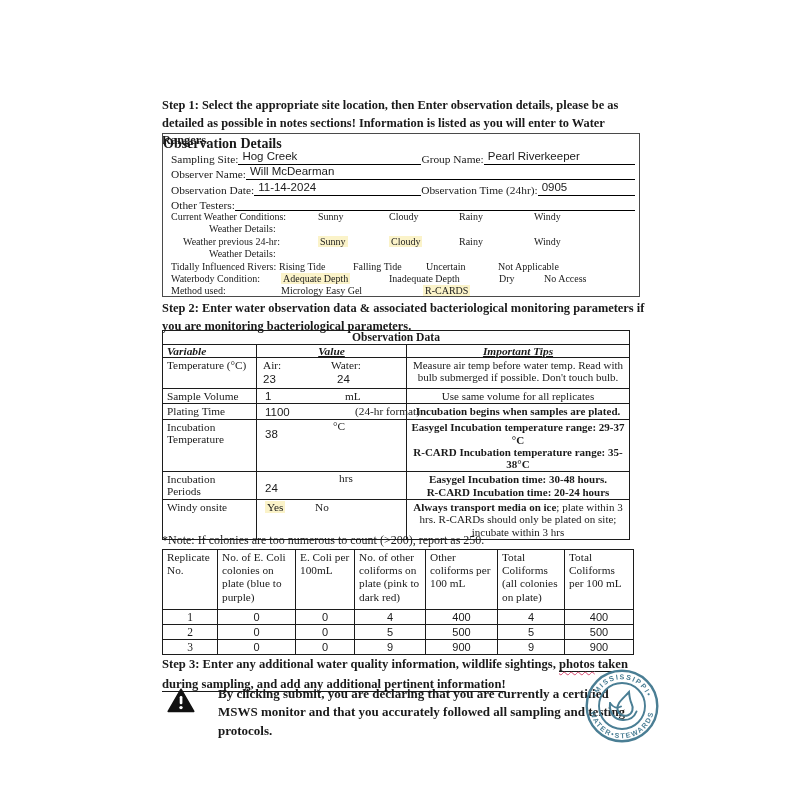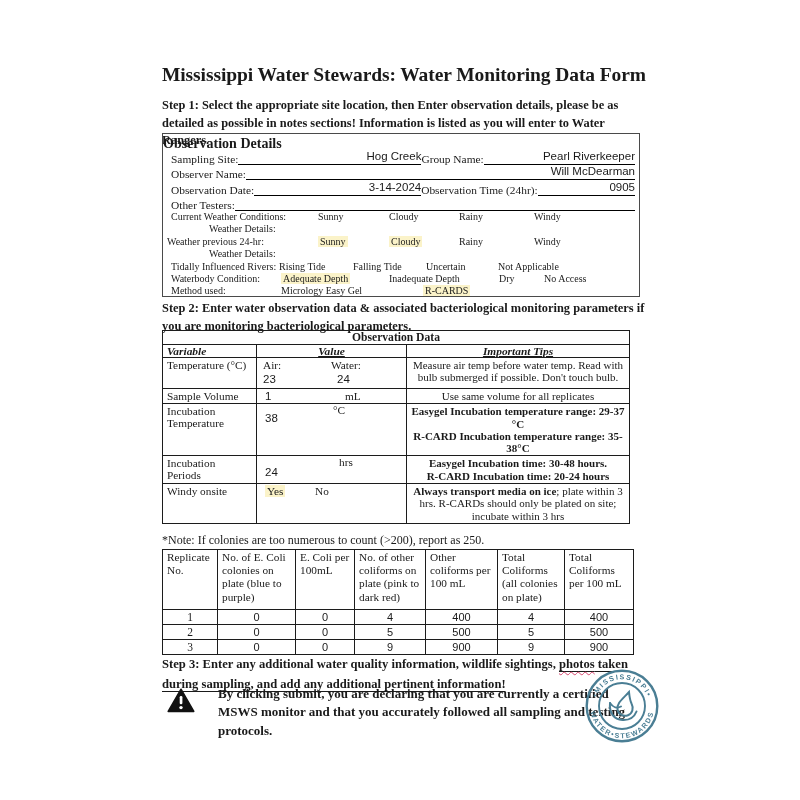--- a/index.html
+++ b/index.html
@@ -11,21 +11,21 @@
            font-size:12.4px;line-height:1.42;}
   .step1{left:162px;top:97px;width:486px;}
   .step2{left:162px;top:300px;width:486px;}
 
   
   .box{position:absolute;left:162px;top:133px;width:478px;height:164px;border:1.5px solid #4a4a4a;
        box-sizing:border-box;overflow:hidden;}
   .box-heading{text-align:left;font-family:"Liberation Serif",serif;font-weight:bold;
                font-size:14px;margin-top:2px;height:13px;}
   .frow{display:flex;align-items:flex-end;padding:0 4px 0 8px;height:15.5px;
-        font-family:"Liberation Serif",serif;font-size:11.4px;text-align:right;}
+        font-family:"Liberation Serif",serif;font-size:11.4px;}
   .frow .lbl{white-space:nowrap;}
   .fill{border-bottom:1px solid #000;height:14px;}
   .grow{flex:1;}
   .w-site{width:183px;flex:0 0 auto;}
   .w-date{width:167px;flex:0 0 auto;}
   .fv{font-family:"Liberation Sans","DejaVu Sans",sans-serif;font-size:11.5px;padding-left:4px;
       white-space:nowrap;}
   .orow{position:relative;height:12.4px;font-family:"Liberation Serif",serif;font-size:10px;}
   .orow span{position:absolute;top:0;white-space:nowrap;}
   .hl{background:var(--highlight);padding:0 2px;}
@@ -74,41 +74,40 @@
   .logo circle{fill:none;stroke:var(--logo_teal);}
   .logo .em{fill:none;stroke:var(--logo_teal);stroke-width:2;stroke-linecap:round;}
   .logo text{fill:var(--logo_teal);font-family:"Liberation Sans","DejaVu Sans",sans-serif;
              font-weight:bold;font-size:7.1px;letter-spacing:1.5px;}
 </style>
 </head>
 <body>
 
 <div class="page">
 
-  <div class="title">Mississippi Water Stewards: Water Monitoring Data Form</div>
   <div class="steptxt step1">Step 1: Select the appropriate site location, then Enter observation details, please be as detailed as possible in notes sections! Information is listed as you will enter to Water Rangers.</div>
 
   <div class="box">
     <div class="box-heading">Observation Details</div>
 
     <div class="frow">
       <span class="lbl">Sampling Site:</span>
       <span class="fill w-site"><span class="fv">Hog Creek</span></span>
       <span class="lbl">Group Name:</span>
       <span class="fill grow"><span class="fv">Pearl Riverkeeper</span></span>
     </div>
 
     <div class="frow">
       <span class="lbl">Observer Name:</span>
       <span class="fill grow"><span class="fv">Will McDearman</span></span>
     </div>
 
     <div class="frow">
       <span class="lbl">Observation Date:</span>
-      <span class="fill w-date"><span class="fv">3-14-2024</span></span>
+      <span class="fill w-date"><span class="fv">11-14-2024</span></span>
       <span class="lbl">Observation Time (24hr):</span>
       <span class="fill grow"><span class="fv">0905</span></span>
     </div>
 
     <div class="frow">
       <span class="lbl">Other Testers:</span>
       <span class="fill grow"><span class="fv"></span></span>
     </div>
 
     <div class="orow">
@@ -117,21 +116,21 @@
       <span style="left:226px">Cloudy</span>
       <span style="left:296px">Rainy</span>
       <span style="left:371px">Windy</span>
     </div>
 
     <div class="orow">
       <span style="left:46px">Weather Details:</span>
     </div>
 
     <div class="orow">
-      <span style="left:4px">Weather previous 24-hr:</span>
+      <span style="left:20px">Weather previous 24-hr:</span>
       <span style="left:155px" class="hl">Sunny</span>
       <span style="left:226px" class="hl">Cloudy</span>
       <span style="left:296px">Rainy</span>
       <span style="left:371px">Windy</span>
     </div>
 
     <div class="orow">
       <span style="left:46px">Weather Details:</span>
     </div>
 
@@ -185,20 +184,28 @@
       </td>
       <td class="tips">Measure air temp before water temp. Read with bulb submerged if possible. Don't touch bulb.</td>
     </tr>
     <tr style="height:15px">
       <td class="var">Sample Volume</td>
       <td class="val">
         <span class="v-sans" style="left:8px;top:1px">1</span>
         <span class="u-serif" style="left:88px;top:1px">mL</span>
       </td>
       <td class="tips">Use same volume for all replicates</td>
+    </tr>
+    <tr style="height:16px">
+      <td class="var">Plating Time</td>
+      <td class="val">
+        <span class="v-sans" style="left:8px;top:2px">1100</span>
+        <span class="u-serif" style="left:98px;top:1px">(24-hr format)</span>
+      </td>
+      <td class="tips bold">Incubation begins when samples are plated.</td>
     </tr>
     <tr style="height:25px">
       <td class="var">Incubation Temperature</td>
       <td class="val">
         <span class="u-serif" style="left:76px;top:0">°C</span>
         <span class="v-sans" style="left:8px;top:8px">38</span>
       </td>
       <td class="tips bold">
         <div>Easygel Incubation temperature range: 29-37 °C</div>
         <div>R-CARD Incubation temperature range: 35-38°C</div>

